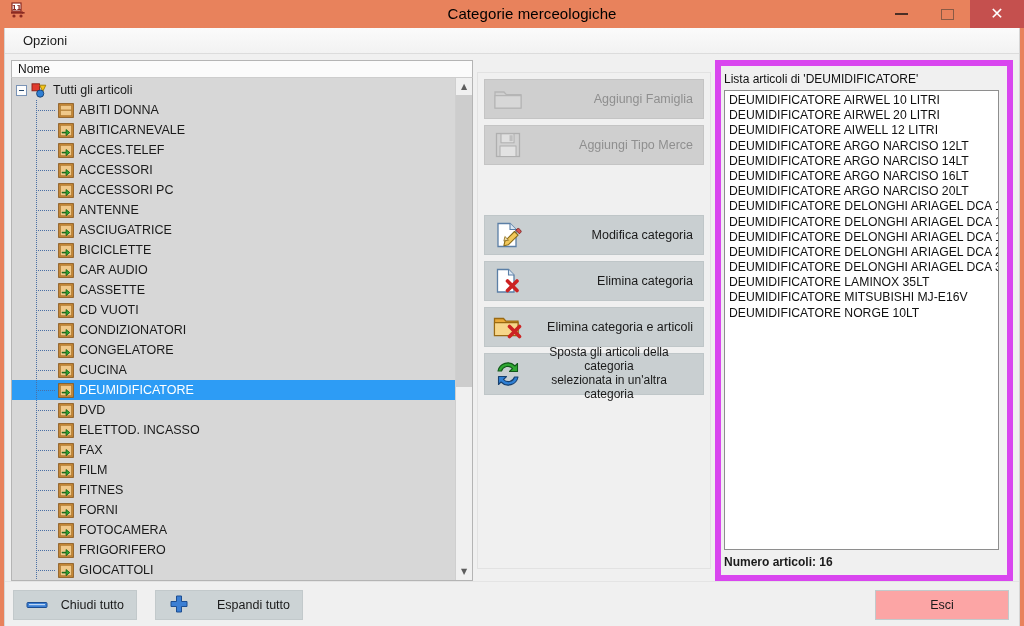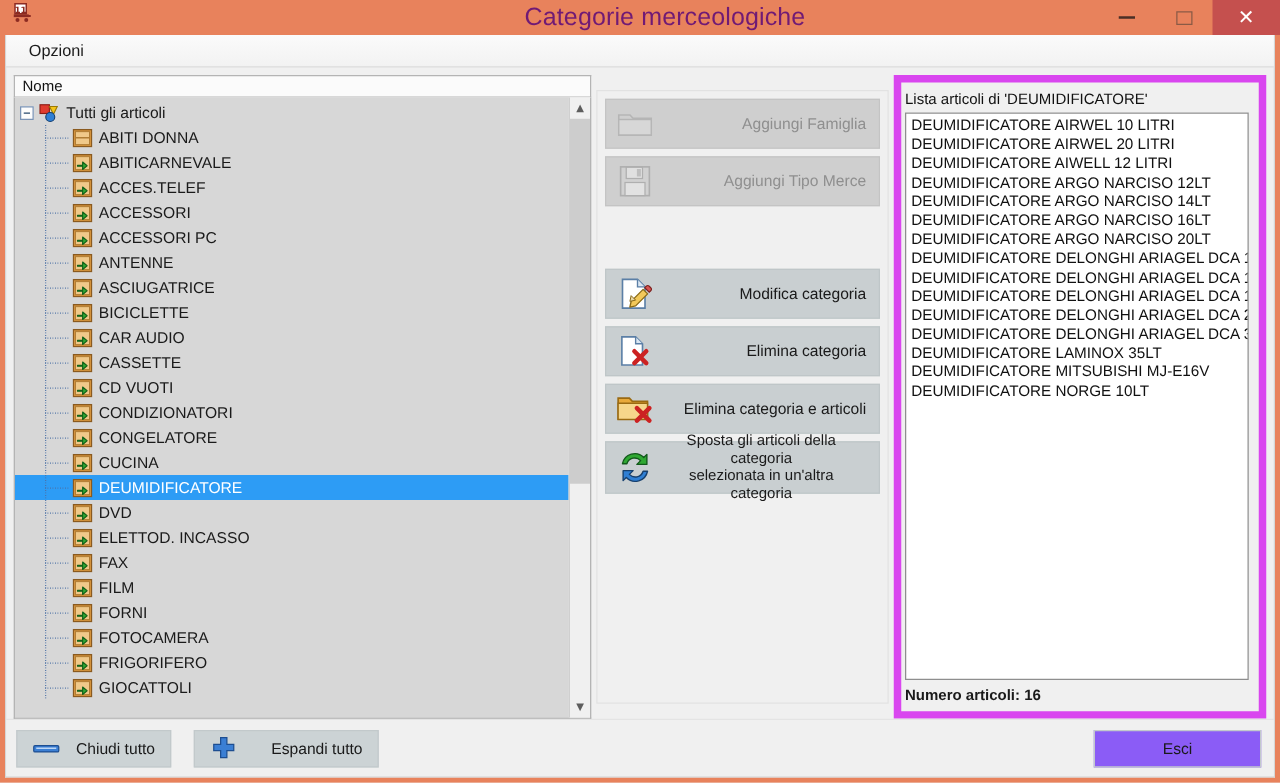--- a/index.html
+++ b/index.html
@@ -33,22 +33,22 @@
   }
   #app-icon {
     width: 26px; height: 26px;
     margin-left: 5px;
     display: flex; justify-content: center;
   }
   #title-text {
     position: absolute;
     left: 0; right: 0;
     text-align: center;
-    font-size: 20px;
-    color: #701a75;
+    font-size: 15px;
+    color: #000000;
     letter-spacing: .1px;
     line-height: 28px;
     pointer-events: none;
     padding-left: 40px;
   }
   #winbtns {
     position: absolute;
     right: 0; top: 0;
     height: 28px;
     display: flex;
@@ -324,21 +324,21 @@
   .foot-icon {
     width: 34px; flex: 0 0 34px;
     display: flex; align-items: center; justify-content: center;
   }
   .foot-label { flex: 1 1 auto; text-align: right; }
   #btn-chiudi { width: 124px; margin-right: 18px; }
   #btn-espandi { width: 148px; }
   #footer-spacer { flex: 1 1 auto; }
   #btn-esci {
     width: 134px; height: 30px;
-    background: #8b5cf6;
+    background: #fca5a5;
     border: 1px solid #c2c9cb;
     display: flex; align-items: center; justify-content: center;
     font-size: 12.5px; color: #1a1a1a;
     margin-right: 2px;
   }
 </style>
 </head>
 <body>
 
 <div id="window">
@@ -592,20 +592,31 @@
               <div class="tree-row child">
                 <span class="indent"></span>
                 <span class="node-icon">
                   <svg width="16" height="15" viewBox="0 0 16 15">
                     <rect x="0.7" y="0.7" width="14.6" height="13.6" fill="#d9973f" stroke="#8a5a1f" stroke-width="1.1"></rect>
                     <rect x="2.4" y="2.3" width="11.2" height="10.4" fill="#f0c98a" stroke="#b07d35" stroke-width="0.8"></rect>
                     <path d="M4 9.3 h4.1 V6.6 l3.6 3.0 l-3.6 3.0 V9.9 H4 z" fill="#2fa832" stroke="#14631a" stroke-width="0.9" stroke-linejoin="round"></path>
                   </svg>
                 </span>
                 <span class="tree-label">FILM</span>
+              </div>
+              <div class="tree-row child">
+                <span class="indent"></span>
+                <span class="node-icon">
+                  <svg width="16" height="15" viewBox="0 0 16 15">
+                    <rect x="0.7" y="0.7" width="14.6" height="13.6" fill="#d9973f" stroke="#8a5a1f" stroke-width="1.1"></rect>
+                    <rect x="2.4" y="2.3" width="11.2" height="10.4" fill="#f0c98a" stroke="#b07d35" stroke-width="0.8"></rect>
+                    <path d="M4 9.3 h4.1 V6.6 l3.6 3.0 l-3.6 3.0 V9.9 H4 z" fill="#2fa832" stroke="#14631a" stroke-width="0.9" stroke-linejoin="round"></path>
+                  </svg>
+                </span>
+                <span class="tree-label">FITNES</span>
               </div>
               <div class="tree-row child">
                 <span class="indent"></span>
                 <span class="node-icon">
                   <svg width="16" height="15" viewBox="0 0 16 15">
                     <rect x="0.7" y="0.7" width="14.6" height="13.6" fill="#d9973f" stroke="#8a5a1f" stroke-width="1.1"></rect>
                     <rect x="2.4" y="2.3" width="11.2" height="10.4" fill="#f0c98a" stroke="#b07d35" stroke-width="0.8"></rect>
                     <path d="M4 9.3 h4.1 V6.6 l3.6 3.0 l-3.6 3.0 V9.9 H4 z" fill="#2fa832" stroke="#14631a" stroke-width="0.9" stroke-linejoin="round"></path>
                   </svg>
                 </span>

